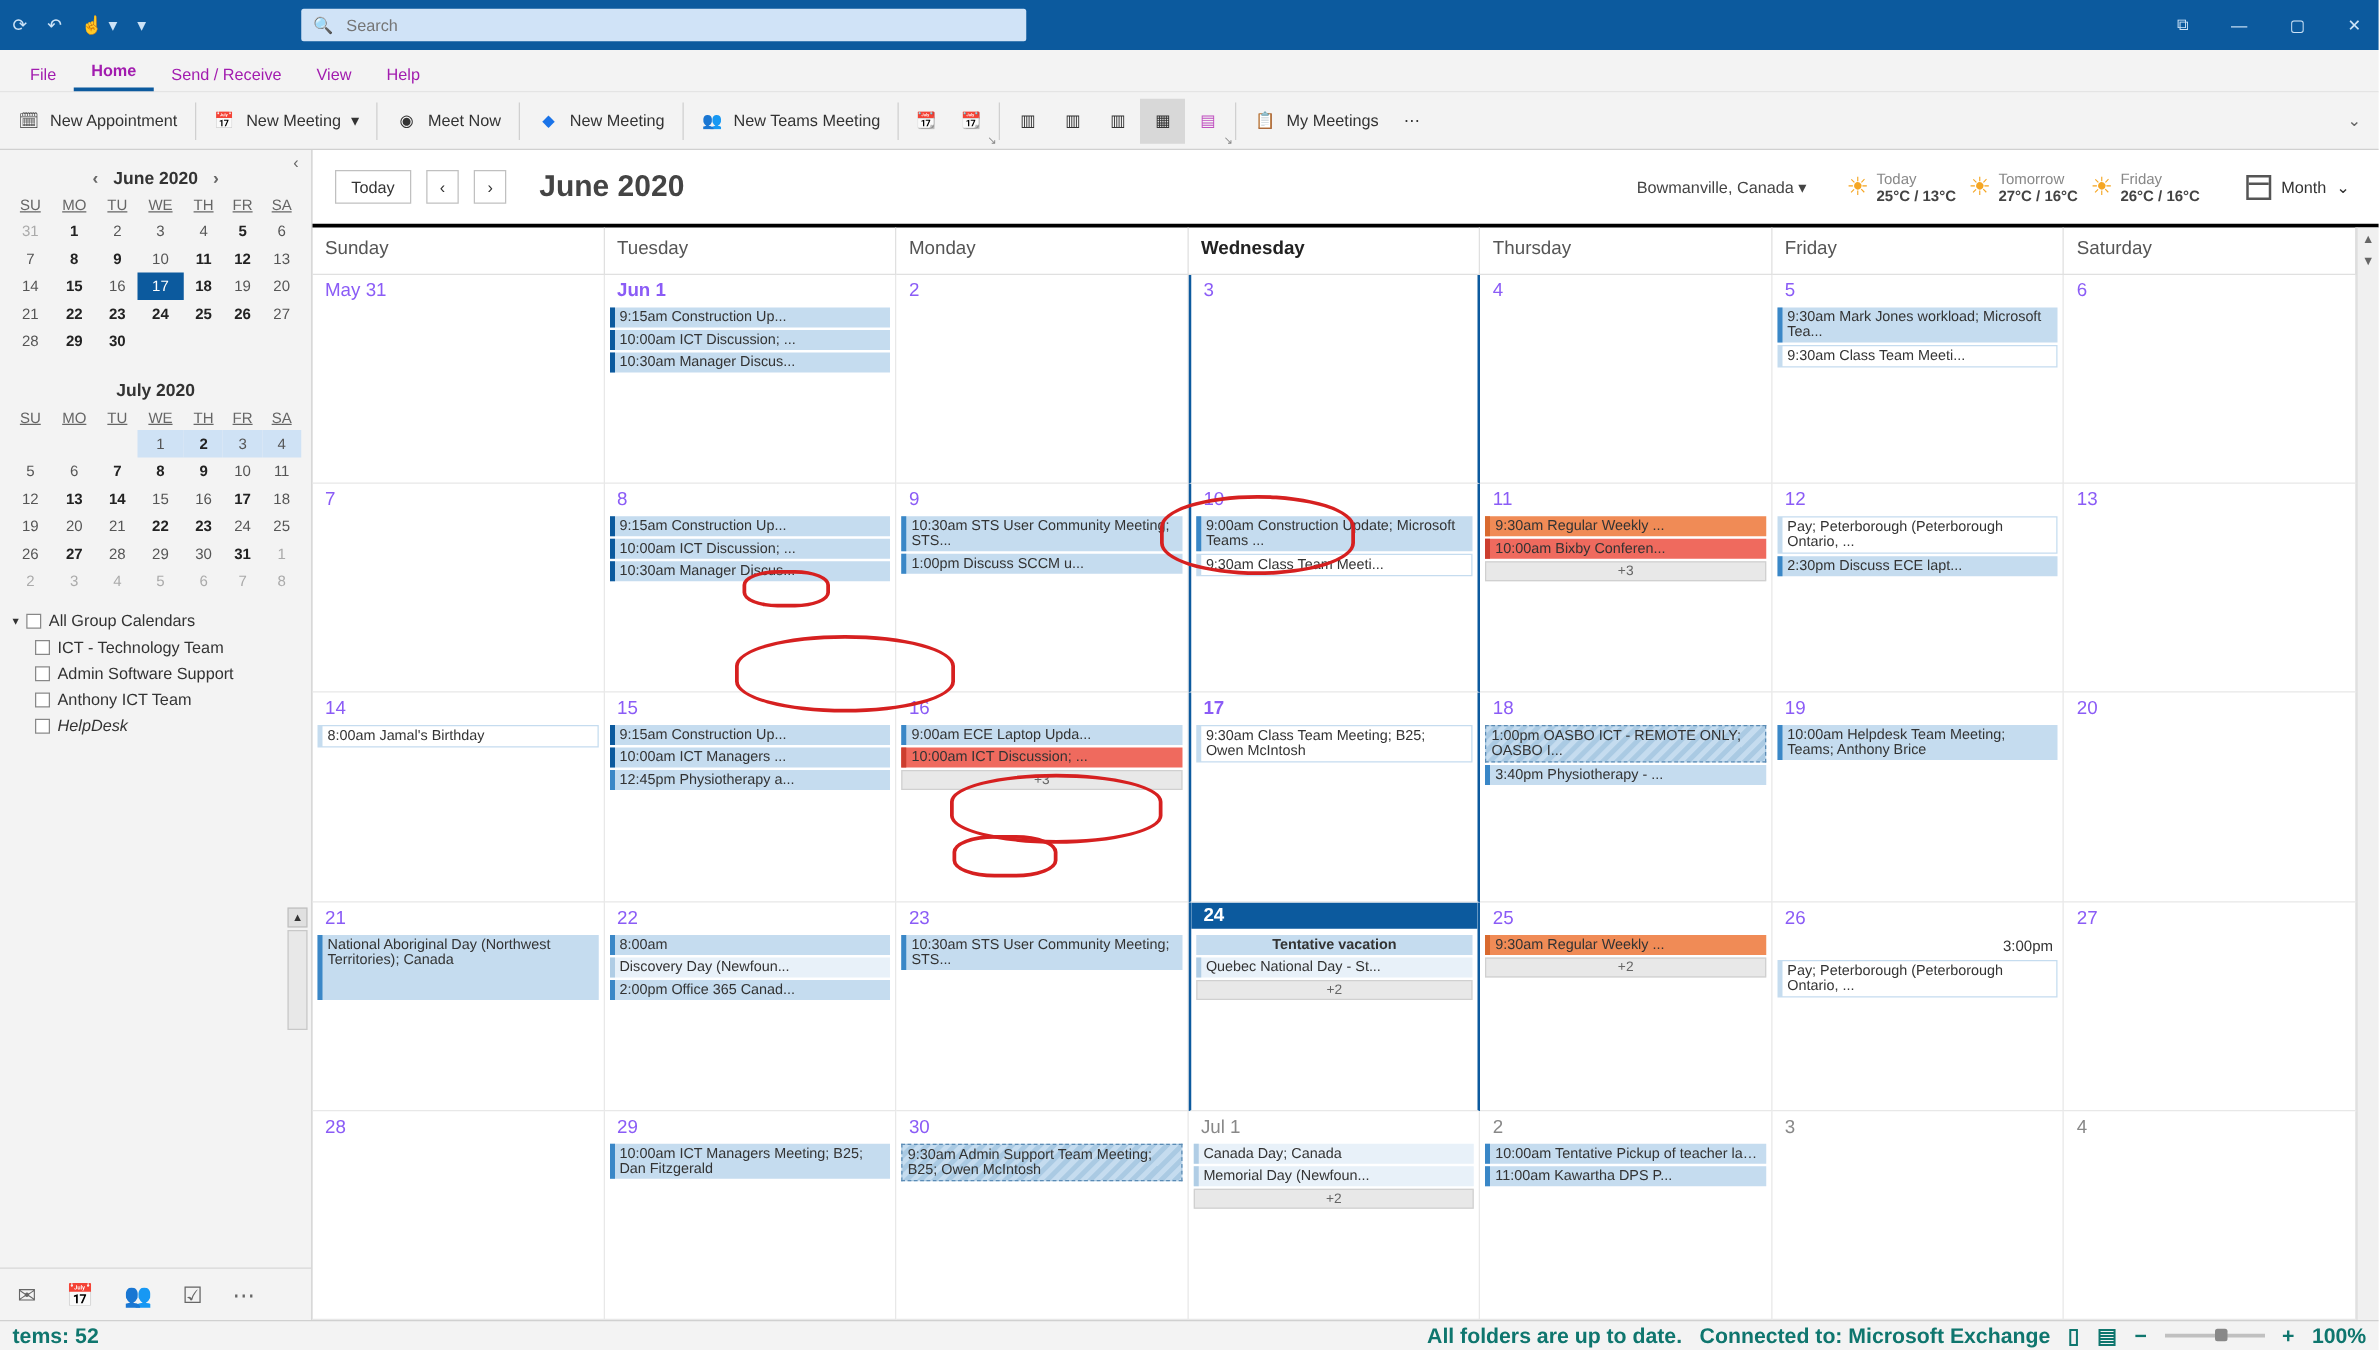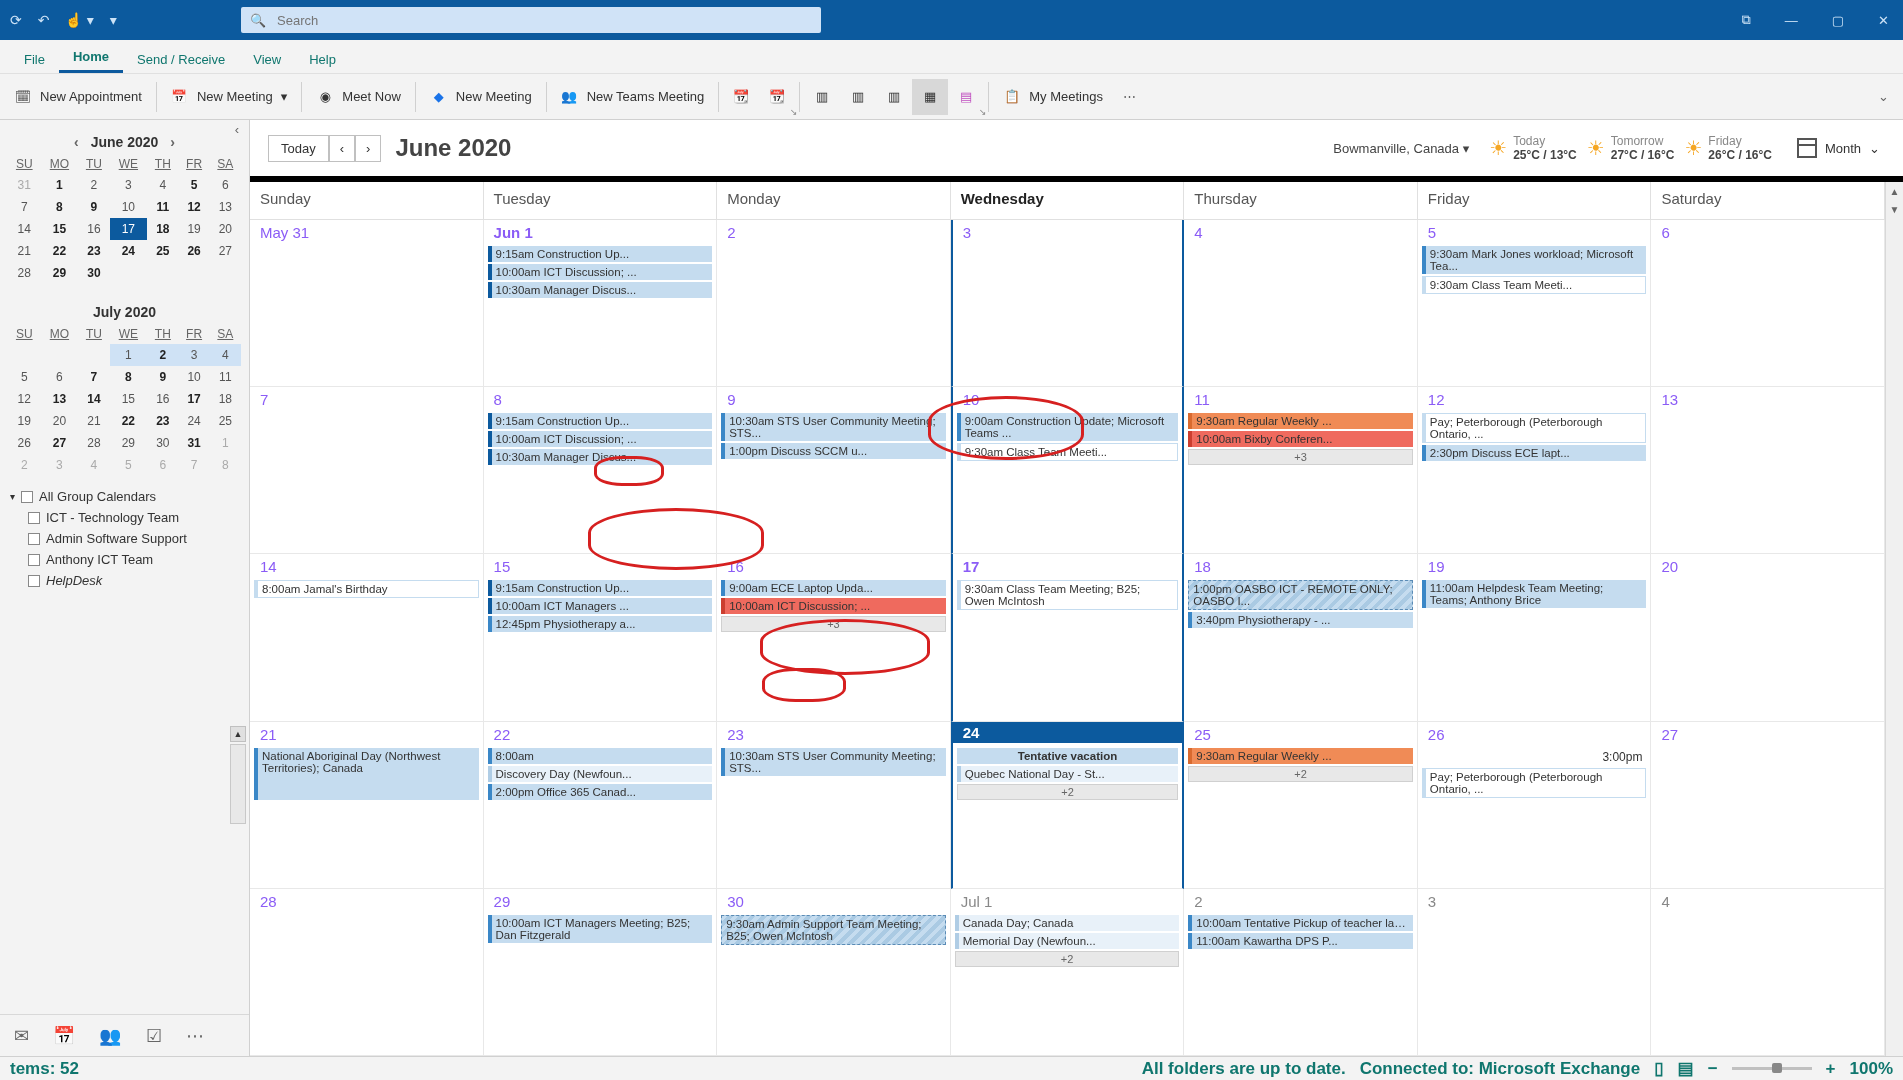--- a/index.html
+++ b/index.html
@@ -10,21 +10,21 @@
 .title-bar .tb-left { display: flex; align-items: center; gap: 8px; }
 .title-bar .tb-icon { color: #cde3f7; font-size: 14px; cursor: pointer; padding: 4px; }
 .title-bar .search-wrap { margin-left: 120px; width: 580px; height: 26px; background: #d0e3f7; display: flex; align-items: center; border-radius: 2px; }
 .title-bar .search-wrap .si { color: #0c5a9e; margin: 0 10px; }
 .title-bar .search-wrap input { border: none; background: transparent; color: #0c5a9e; font-size: 13px; width: 100%; outline: none; }
 .title-bar .tb-right { margin-left: auto; display: flex; align-items: center; gap: 18px; }
 .title-bar .tb-right .wbtn { color: #cde3f7; font-size: 13px; cursor: pointer; padding: 4px 8px; }
 
 
 .menu-bar { height: 34px; background: #f3f3f3; display: flex; align-items: flex-end; padding: 0 10px; border-bottom: 1px solid #e0e0e0; }
-.menu-bar .mtab { padding: 8px 14px 6px; font-size: 13px; color: #0f766e; cursor: pointer; }
+.menu-bar .mtab { padding: 8px 14px 6px; font-size: 13px; color: #a21caf; cursor: pointer; }
 .menu-bar .mtab.active { font-weight: 600; border-bottom: 3px solid #0c5a9e; }
 
 
 .ribbon { height: 46px; background: #f3f3f3; display: flex; align-items: center; padding: 0 4px; border-bottom: 1px solid #d0d0d0; }
 .r-btn { display: flex; align-items: center; gap: 8px; padding: 6px 10px; cursor: pointer; color: #333; }
 .r-btn .ico { width: 18px; height: 18px; display: inline-flex; align-items: center; justify-content: center; }
 .r-sep { width: 1px; height: 30px; background: #d0d0d0; margin: 0 4px; }
 .r-icon-only { display: flex; align-items: center; justify-content: center; width: 36px; height: 36px; cursor: pointer; }
 .r-icon-only.sel { background: #d8d8d8; }
 .r-group { position: relative; display: flex; align-items: center; }
@@ -53,21 +53,21 @@
 .cal-list .exp { font-size: 10px; }
 .sb-scroll { position: absolute; right: 3px; top: 606px; width: 16px; }
 .sb-scroll .arr { width: 16px; height: 16px; background: #e0e0e0; border: 1px solid #c0c0c0; display: flex; align-items: center; justify-content: center; font-size: 9px; cursor: pointer; }
 .sb-scroll .thumb { width: 16px; height: 80px; background: #e8e8e8; border: 1px solid #c8c8c8; margin-top: 2px; }
 .sidebar-footer { position: absolute; bottom: 0; left: 0; right: 0; height: 42px; display: flex; align-items: center; gap: 24px; padding: 0 14px; border-top: 1px solid #d8d8d8; }
 .sidebar-footer .nf { font-size: 18px; cursor: pointer; color: #666; }
 .sidebar-footer .nf.active { color: #0c5a9e; }
 
 
 .cal-area { flex: 1; display: flex; flex-direction: column; position: relative; }
-.cal-head { height: 62px; display: flex; align-items: center; padding: 0 18px; border-bottom: 6px solid #000000; }
+.cal-head { height: 62px; display: flex; align-items: center; padding: 0 18px; gap: 12px; border-bottom: 3px solid #000000; }
 .cal-head .today-btn { border: 1px solid #c0c0c0; padding: 5px 12px; font-size: 13px; cursor: pointer; }
 .cal-head .nav-btn { border: 1px solid #c0c0c0; padding: 5px 10px; cursor: pointer; }
 .cal-head .title { font-size: 24px; font-weight: 600; margin-left: 14px; color: #444; }
 .cal-head .loc { margin-left: auto; color: #444; cursor: pointer; }
 .cal-head .weather { display: flex; align-items: center; gap: 10px; margin-left: 20px; }
 .cal-head .wday { display: flex; align-items: center; gap: 6px; font-size: 12px; color: #444; }
 .cal-head .wday .sun { color: #f5a623; font-size: 20px; }
 .cal-head .wday .lbl { color: #888; }
 .cal-head .view-sel { margin-left: 20px; display: flex; align-items: center; gap: 8px; cursor: pointer; border: 1px solid transparent; padding: 4px; }
 .cal-head .cal-glyph { width: 20px; height: 20px; border: 2px solid #555; position: relative; }
@@ -537,21 +537,21 @@
           <div class="cell">
             <div class="dn">18</div>
             <div class="evts">
               <div class="evt hatched" style="white-space: normal; height: auto;">1:00pm OASBO ICT - REMOTE ONLY; OASBO I...</div>
               <div class="evt ">3:40pm Physiotherapy - ...</div>
             </div>
           </div>
           <div class="cell">
             <div class="dn">19</div>
             <div class="evts">
-              <div class="evt " style="white-space: normal; height: auto;">11:00am Helpdesk Team Meeting; Teams; Anthony Brice</div>
+              <div class="evt " style="white-space: normal; height: auto;">10:00am Helpdesk Team Meeting; Teams; Anthony Brice</div>
             </div>
           </div>
           <div class="cell">
             <div class="dn">20</div>
             <div class="evts"></div>
           </div>
           <div class="cell">
             <div class="dn">21</div>
             <div class="evts">
               <div class="evt" style="white-space: normal; height: 52px;">National Aboriginal Day (Northwest Territories); Canada</div>

